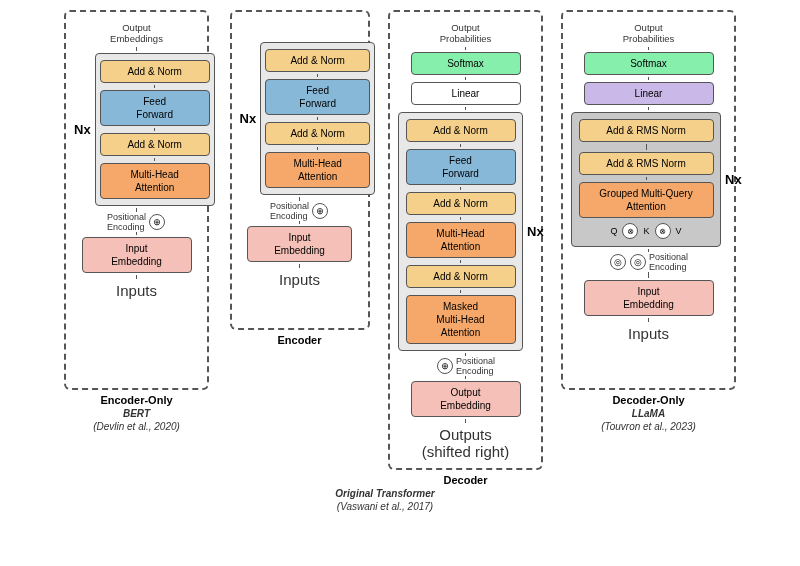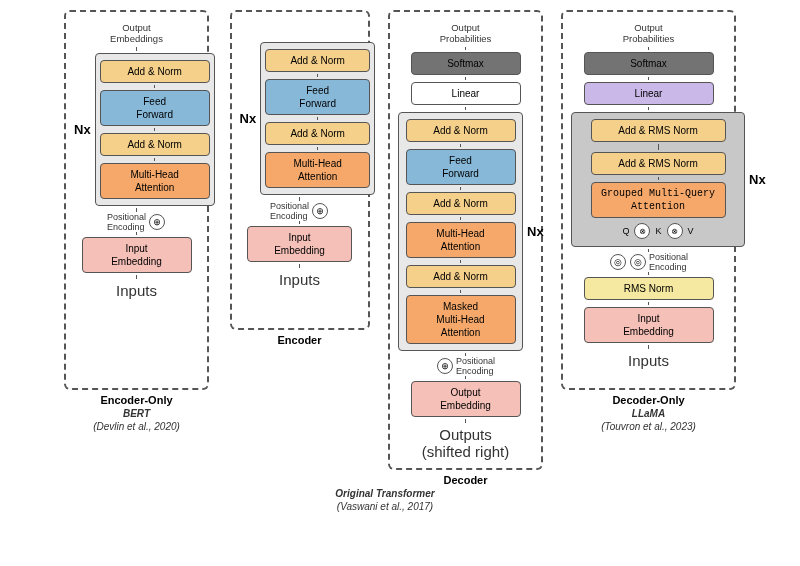--- a/index.html
+++ b/index.html
@@ -62,21 +62,21 @@
       border-radius: 4px;
       padding: 4px 6px;
       text-align: center;
       font-size: 10px;
       font-weight: normal;
       line-height: 1.3;
       border: 1px solid #555;
       margin: 2px 0;
     }
 
-    .block-green { background: #737373; border-color: #555; }
+    .block-green { background: #86efac; border-color: #555; }
     .block-purple { background: #c9b8e8; border-color: #555; }
     .block-yellow-orange { background: #f5d08a; border-color: #555; }
     .block-blue { background: #87b8d8; border-color: #555; }
     .block-orange { background: #f5a86a; border-color: #555; }
     .block-pink { background: #f5c0b8; border-color: #555; }
     .block-white { background: #fff; border-color: #555; }
     .block-light-yellow { background: #f5e8a0; border-color: #555; }
 
     .inner-box {
       border: 1px solid #555;
@@ -305,47 +305,46 @@
     <div class="dashed-box" style="width:175px;">
       <div class="top-label">Output<br>Probabilities</div>
       <div class="connector" style="height:3px;"></div>
       <div class="block block-green" style="width:130px;">Softmax</div>
       <div class="connector" style="height:3px;"></div>
       <div class="block block-purple" style="width:130px;">Linear</div>
       <div class="connector" style="height:3px;"></div>
 
       <div class="nx-row">
         <div class="nx-content">
-          <div class="inner-box" style="width:174px;background:#c8c8c8;">
+          <div class="inner-box" style="width:150px;background:#c8c8c8;">
             <div class="block block-yellow-orange" style="width:135px;">Add &amp; RMS Norm</div>
             <div class="connector" style="height:3px;"></div>
             <div class="connector" style="height:3px;"></div>
             <div class="block block-yellow-orange" style="width:135px;">Add &amp; RMS Norm</div>
             <div class="connector" style="height:3px;"></div>
-            <div class="block block-orange" style="width:135px;font-family:Liberation Mono, monospace;">Grouped Multi-Query<br>Attention</div>
+            <div class="block block-orange" style="width:135px;">Grouped Multi-Query<br>Attention</div>
             <div class="qkv-row">
               <span>Q</span>
               <div class="circle-icon" style="font-size:8px;">⊗</div>
               <span>K</span>
               <div class="circle-icon" style="font-size:8px;">⊗</div>
               <span>V</span>
             </div>
           </div>
         </div>
         <div class="nx-side" style="margin-left:2px;">Nx</div>
       </div>
 
       <div class="connector" style="height:3px;"></div>
       <div class="row-flex">
         <div class="circle-icon">◎</div>
         <div class="circle-icon">◎</div>
         <div style="font-size:9px; color:#333;">Positional<br>Encoding</div>
       </div>
       <div class="connector" style="height:3px;"></div>
-      <div class="block block-light-yellow" style="width:130px;">RMS Norm</div>
       <div class="connector" style="height:3px;"></div>
       <div class="block block-pink" style="width:130px;">Input<br>Embedding</div>
       <div class="connector" style="height:4px;"></div>
       <div class="bottom-label">Inputs</div>
     </div>
     <div class="section-label"><b>Decoder-Only</b></div>
     <div class="caption"><b>LLaMA</b></div>
     <div class="caption">(Touvron et al., 2023)</div>
   </div>
 

